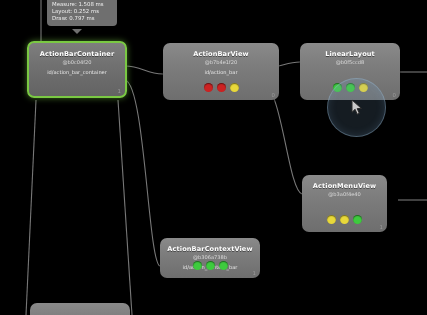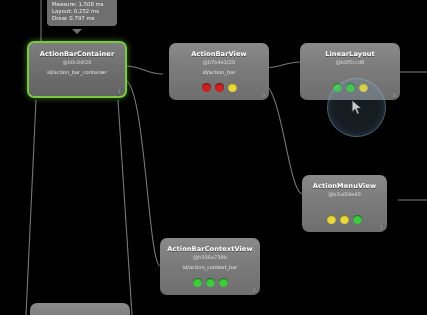--- a/index.html
+++ b/index.html
@@ -117,21 +117,21 @@
   </div>
   <div id="tip-arrow" style="left:72px;top:29px;"></div>
 
   <div class="node selected" style="left:27px;top:41px;width:100px;height:57px;">
     <div class="title">ActionBarContainer</div>
     <div class="hash">@b0c04f20</div>
     <div class="resid">id/action_bar_container</div>
     <div class="idx">1</div>
   </div>
 
-  <div class="node" style="left:169px;top:43px;width:100px;height:57px;">
+  <div class="node" style="left:163px;top:43px;width:116px;height:57px;">
     <div class="title">ActionBarView</div>
     <div class="hash">@b7b4e1f20</div>
     <div class="resid">id/action_bar</div>
     <div class="dots">
       <span class="dot" style="background:#cc2222;"></span>
       <span class="dot" style="background:#cc2222;"></span>
       <span class="dot" style="background:#e8d83a;"></span>
     </div>
     <div class="idx">0</div>
   </div>
@@ -151,21 +151,21 @@
     <div class="title">ActionMenuView</div>
     <div class="hash">@b3a0f4e40</div>
     <div class="dots">
       <span class="dot" style="background:#e8d83a;"></span>
       <span class="dot" style="background:#e8d83a;"></span>
       <span class="dot" style="background:#3ecb3e;"></span>
     </div>
     <div class="idx">1</div>
   </div>
 
-  <div class="node" style="left:160px;top:238px;width:100px;height:57px;">
+  <div class="node" style="left:160px;top:238px;width:100px;height:40px;">
     <div class="title">ActionBarContextView</div>
     <div class="hash">@b306a738b</div>
     <div class="resid">id/action_context_bar</div>
     <div class="dots">
       <span class="dot" style="background:#3ecb3e;"></span>
       <span class="dot" style="background:#3ecb3e;"></span>
       <span class="dot" style="background:#3ecb3e;"></span>
     </div>
     <div class="idx">1</div>
   </div>

